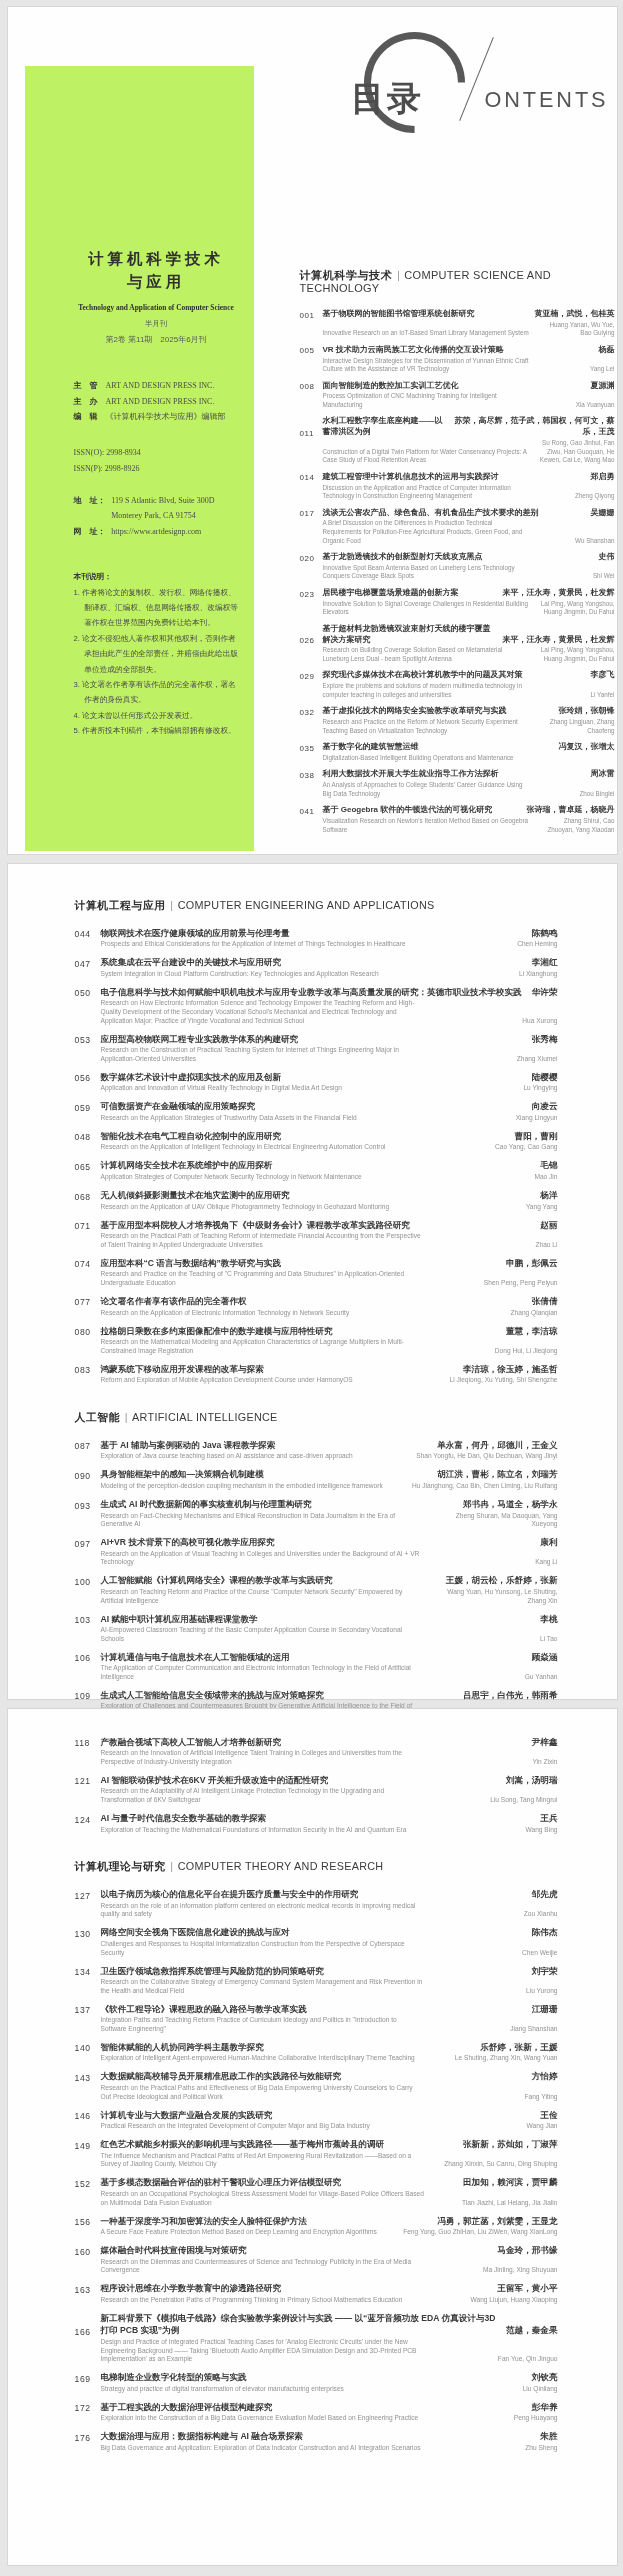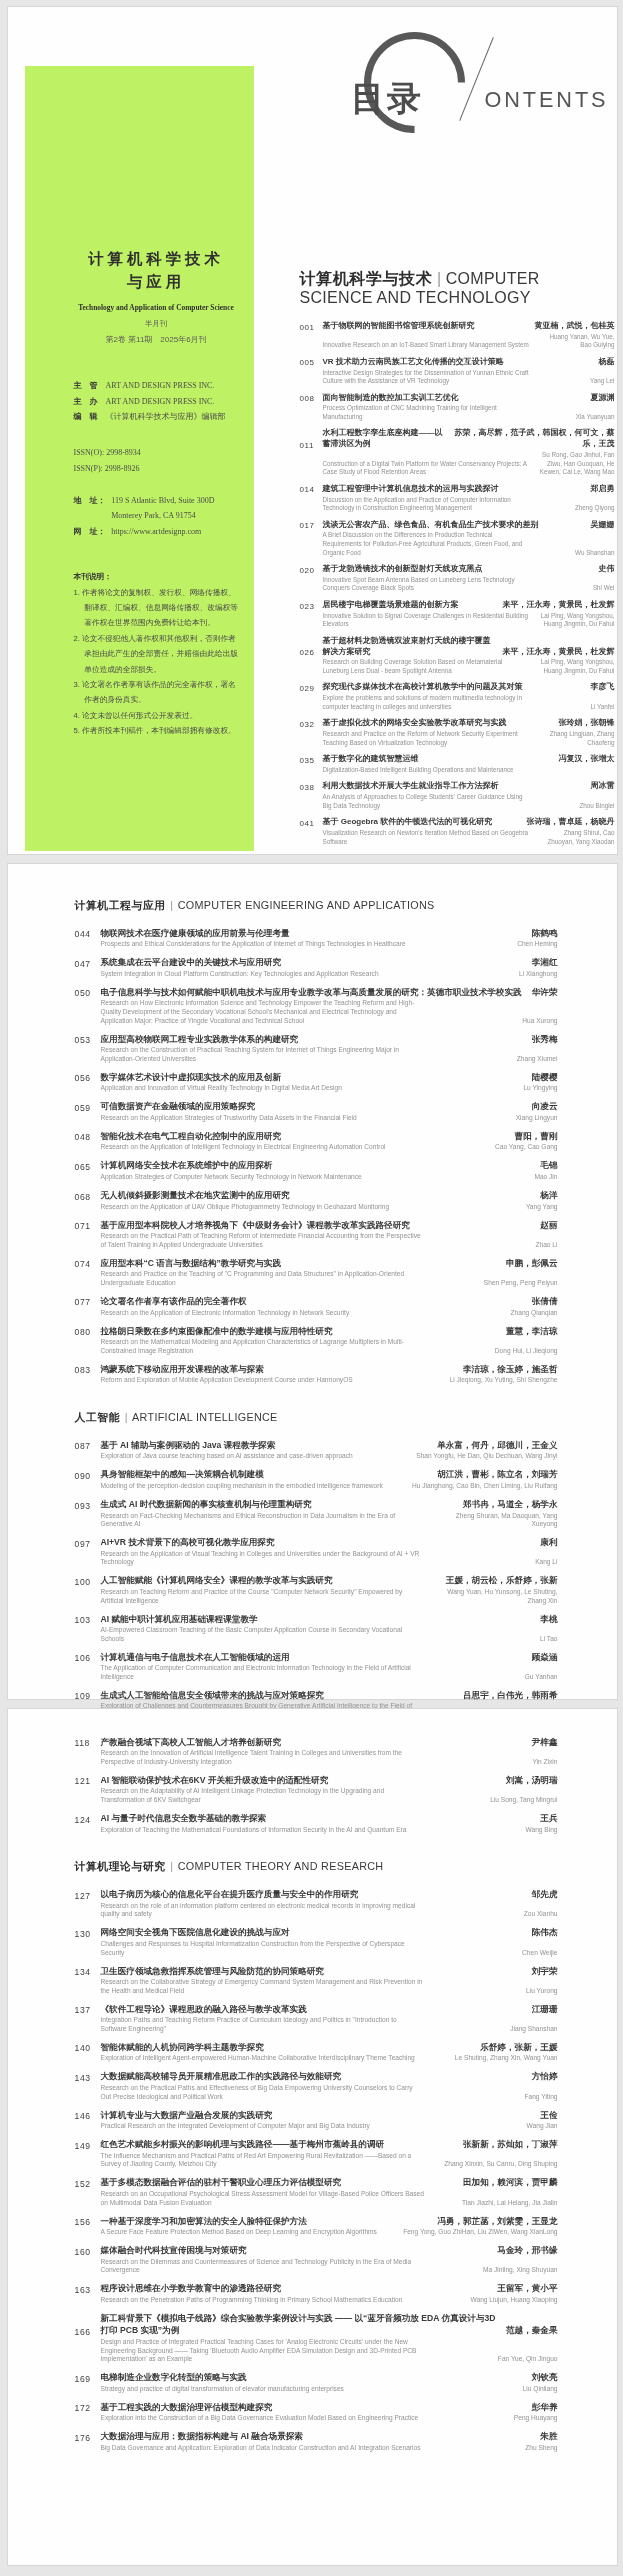--- a/index.html
+++ b/index.html
@@ -53,21 +53,21 @@
   .entry { margin-bottom:7.4px; }
   .row-zh { display:flex; align-items:flex-end; font-size:8.6px; font-weight:700; color:#3a3a3a; }
   .no { flex:0 0 26px; font-weight:400; color:#3f3f3f; letter-spacing:0.6px; }
   .zh { flex:1; line-height:12.5px; }
   .a-zh { margin-left:8px; max-width:46%; text-align:right; line-height:12.5px; }
   .row-en { display:flex; align-items:flex-end; margin-top:1.1px; font-size:6.6px; color:#929292; }
   .en { margin-left:26px; max-width:67%; line-height:8.6px; }
   .a-en { flex:1; text-align:right; margin-left:8px; line-height:8.6px; }
 
   
-  .toc-col .sec-h { font-size:16px; margin-bottom:13.7px; }
+  .toc-col .sec-h { font-size:11px; margin-bottom:13.7px; }
   .toc-col .entry { margin-bottom:6.8px; }
   .toc-col .row-zh { font-size:8px; }
   .toc-col .no { flex:0 0 23px; }
   .toc-col .zh { line-height:10.8px; }
   .toc-col .a-zh { line-height:10.8px; max-width:52%; }
   .toc-col .row-en { font-size:6.3px; }
   .toc-col .en { margin-left:23px; max-width:66%; line-height:8.6px; }
 </style>
 </head>
 <body>

